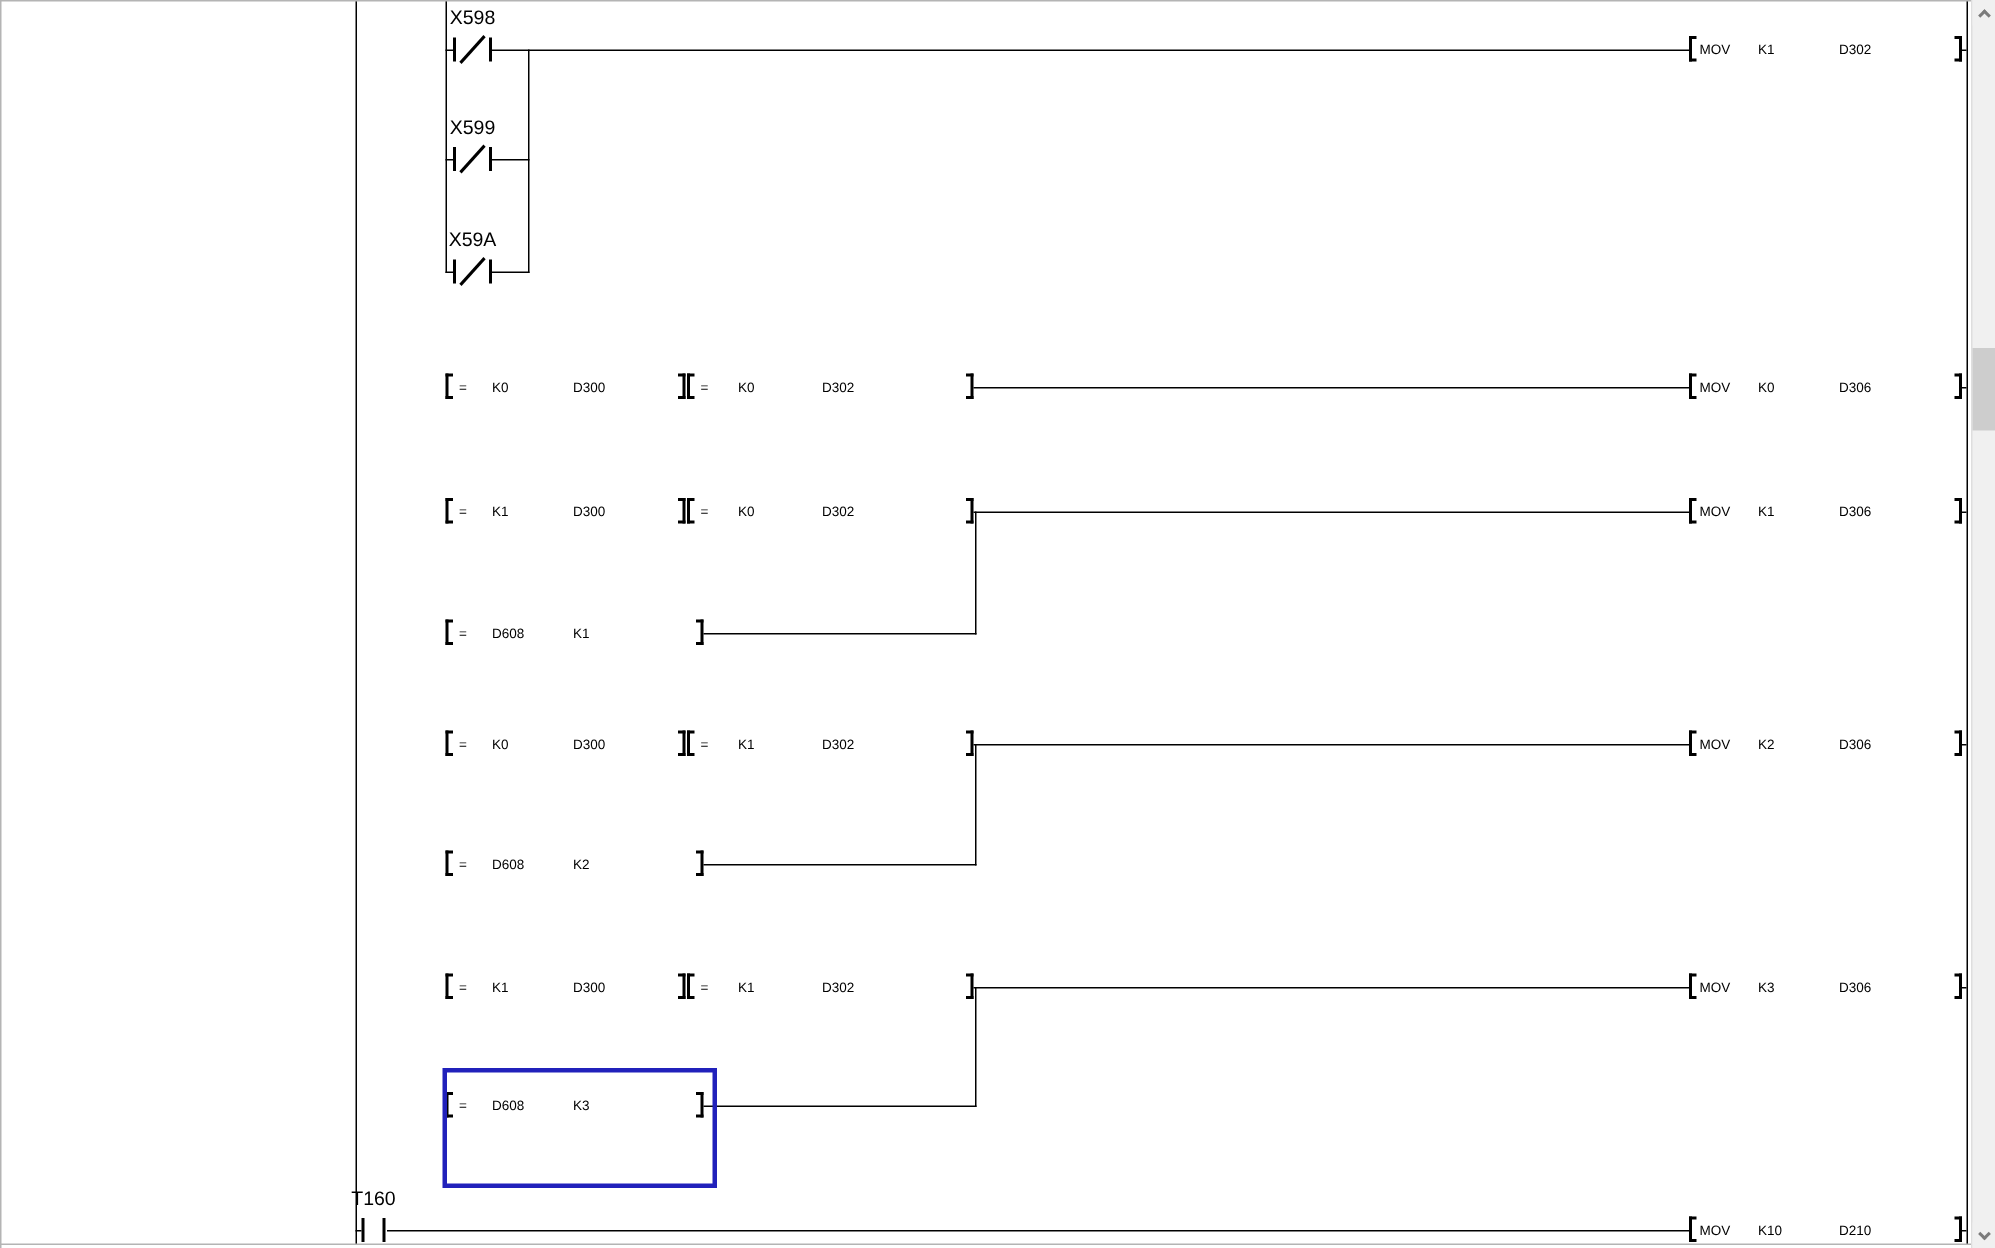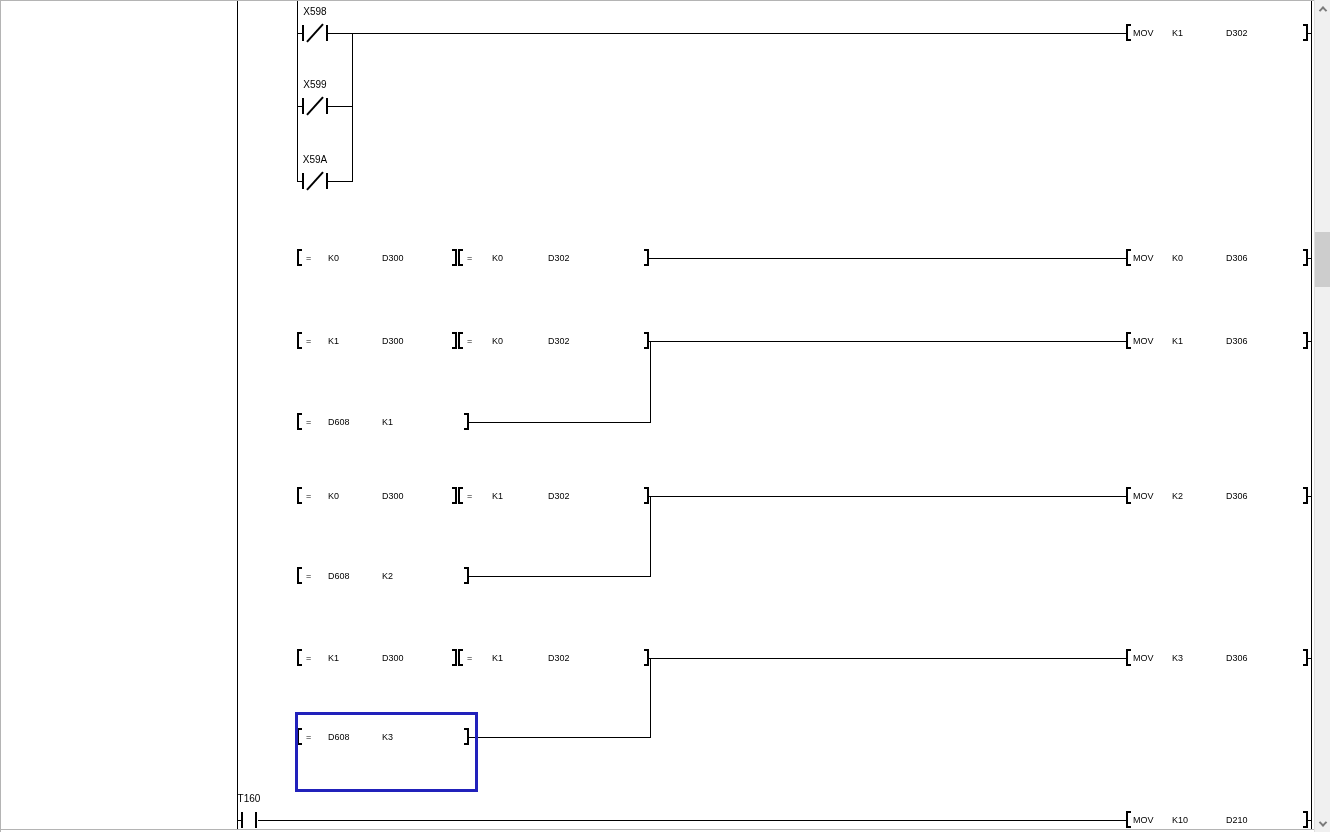--- a/index.html
+++ b/index.html
@@ -15,21 +15,21 @@
   .cell { position:absolute; height:24px;text-decoration:underline; }
   .cell .t { position:absolute; top:7px; font-size:9px; line-height:10px; color:#000; white-space:nowrap; }
   .cell .ctr { text-align:left; }
   .lbr, .rbr { position:absolute; top:3px; width:5px; height:17px; }
   .lbr { border-left:2px solid #000; border-top:2px solid #000; border-bottom:2px solid #000; }
   .rbr { border-right:2px solid #000; border-top:2px solid #000; border-bottom:2px solid #000; }
 
   
   .contact-group { position:absolute; width:44px; height:36px; }
   .contact-group .lbl { position:absolute; left:0; top:0; width:44px; text-align:center;
-                        font-size:10px; line-height:10px; color:#000; }
+                        font-size:13px; line-height:10px; color:#000; }
   .tk { position:absolute; top:18px; width:2px; height:16px; background:#000; }
   .sl { position:absolute; left:21px; top:14px; width:2px; height:24px; background:#000; transform:rotate(42deg); }
 
   
   .selbox { position:absolute; left:295px; top:712px; width:183px; height:80px;
             border:3px solid #2121bb; background:transparent; }
 
   
   .wb { position:absolute; background:#b4b4b4; }
 

